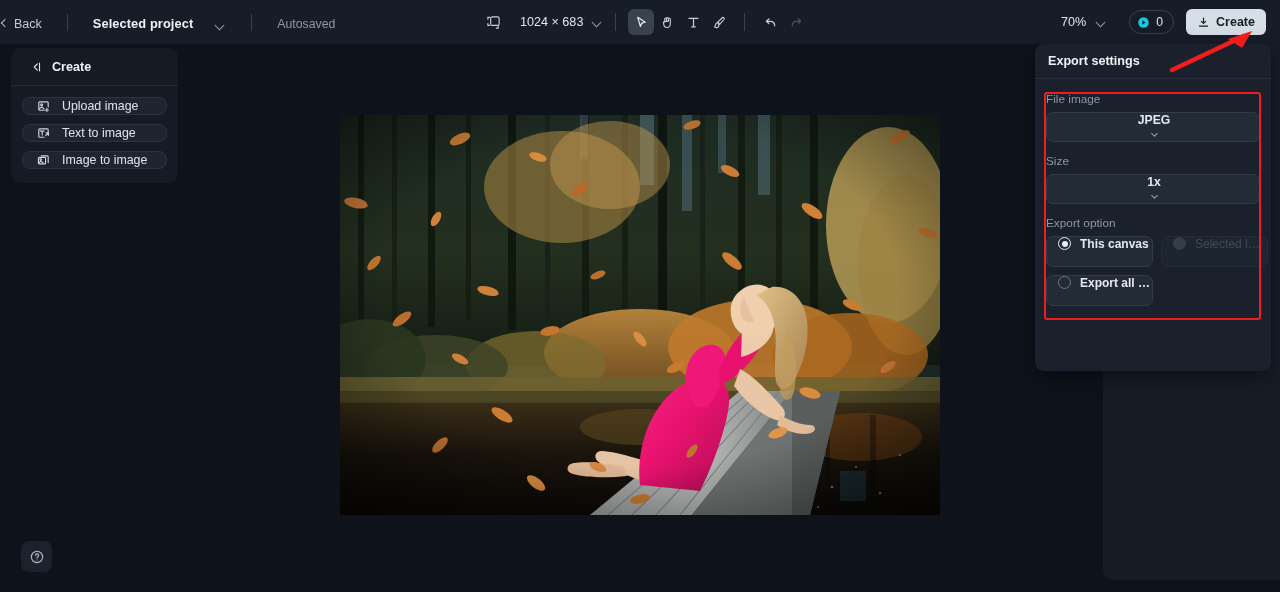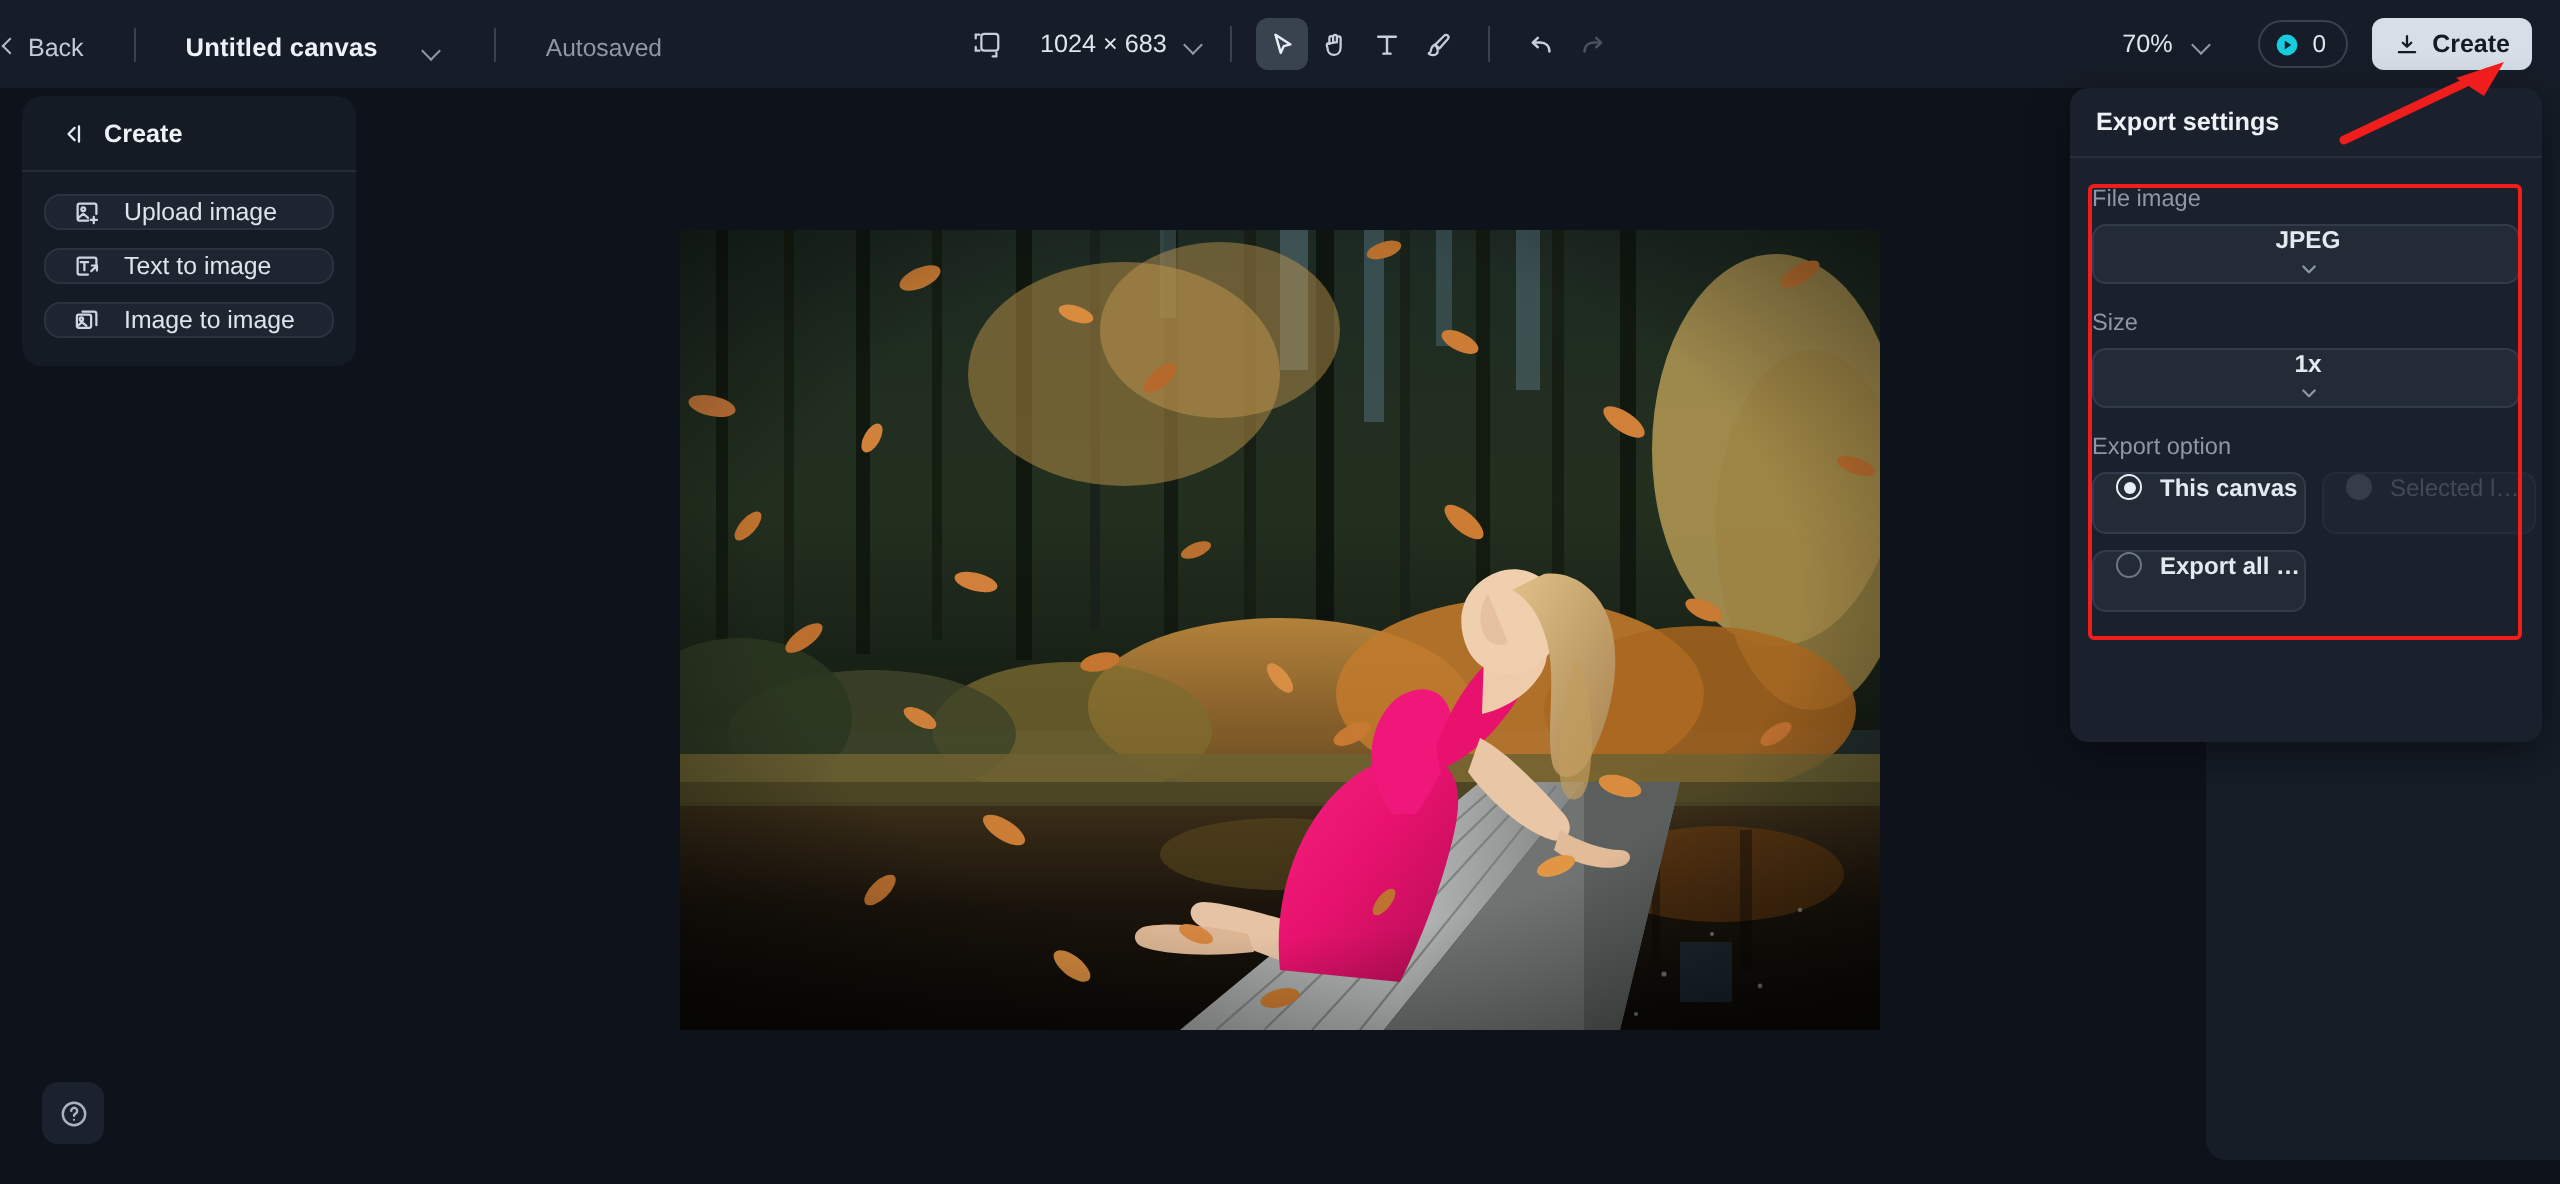--- a/index.html
+++ b/index.html
@@ -161,21 +161,21 @@
 <div id="app">
 
   <div class="topbar">
 
     <div class="tb-left">
       <div class="back-btn">
         <span class="chev-left"></span>
         <span>Back</span>
       </div>
       <span class="vdiv"></span>
-      <span class="proj-name">Untitled canvas</span>
+      <span class="proj-name">Selected project</span>
       <span class="caret"></span>
       <span class="vdiv"></span>
       <span class="autosaved">Autosaved</span>
     </div>
 
     <div class="tb-center">
       <div class="icon-btn">
         <svg width="15" height="15" viewBox="0 0 16 16" fill="none" stroke="#c6cfda" stroke-width="1.2">
           <rect x="5" y="2" width="9" height="9" rx="1.5"></rect>
           <path d="M2 4.5V2.5H4M2 9v2h2" stroke-linecap="round"></path>

